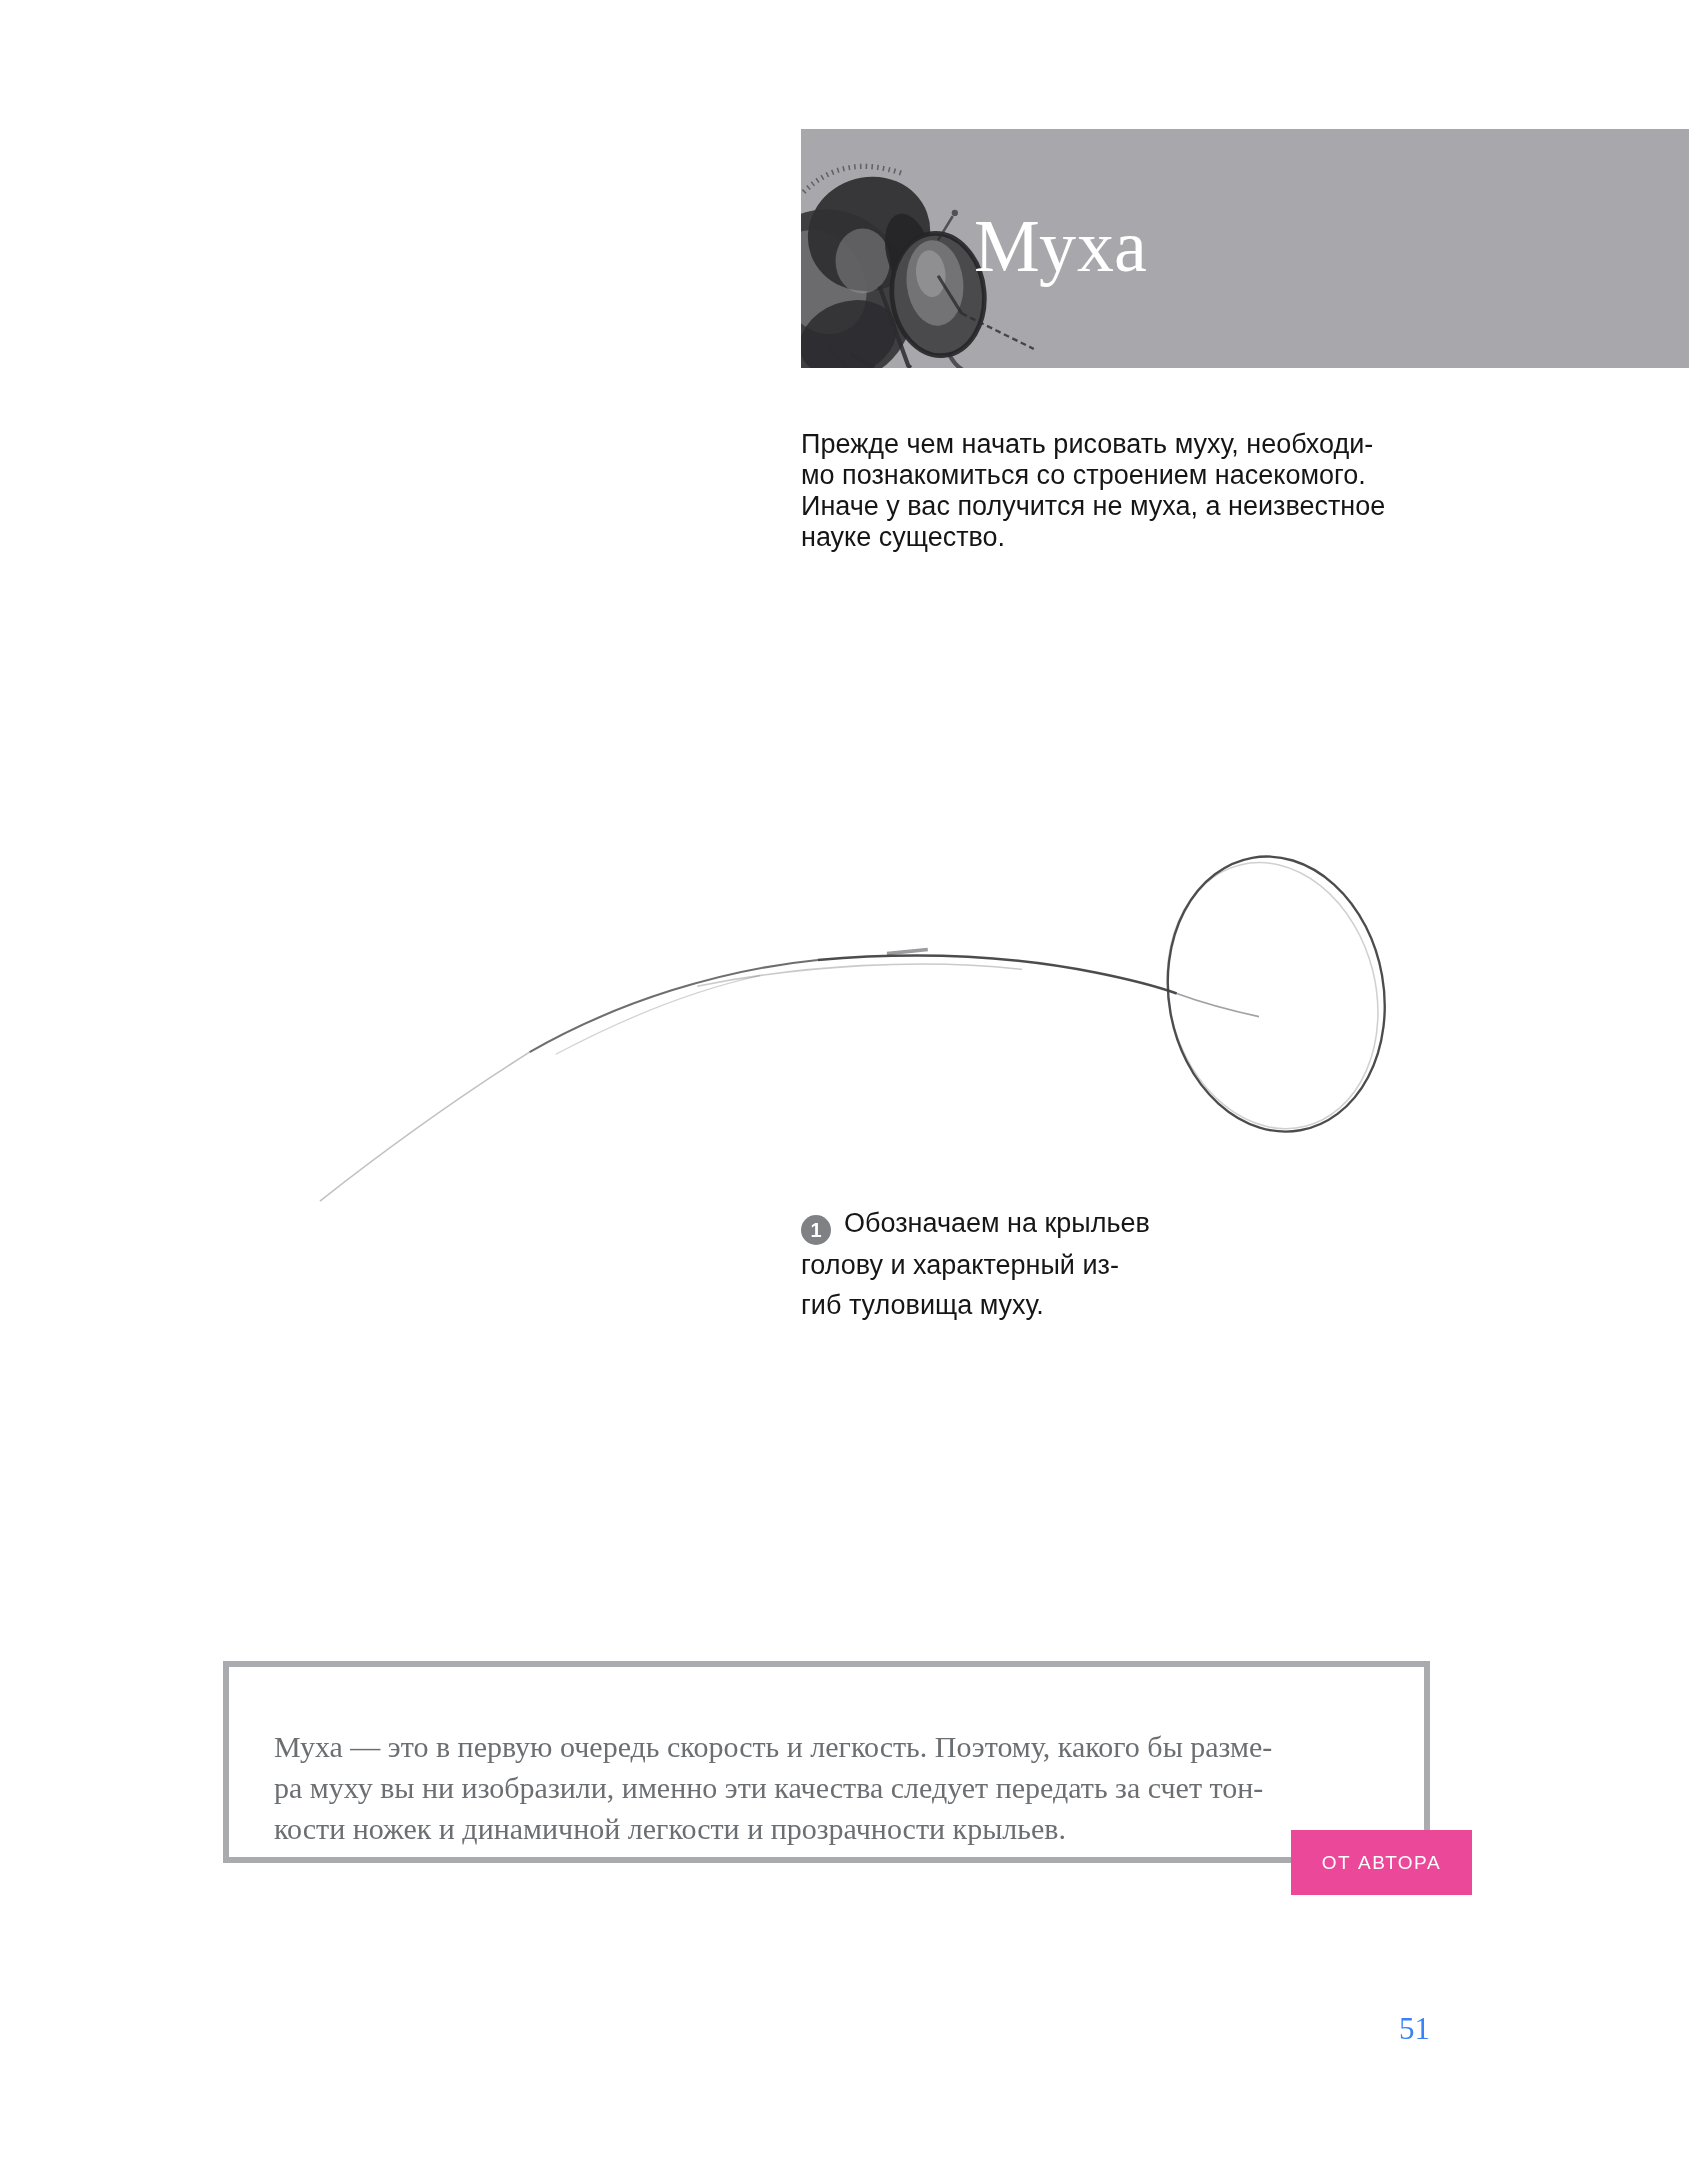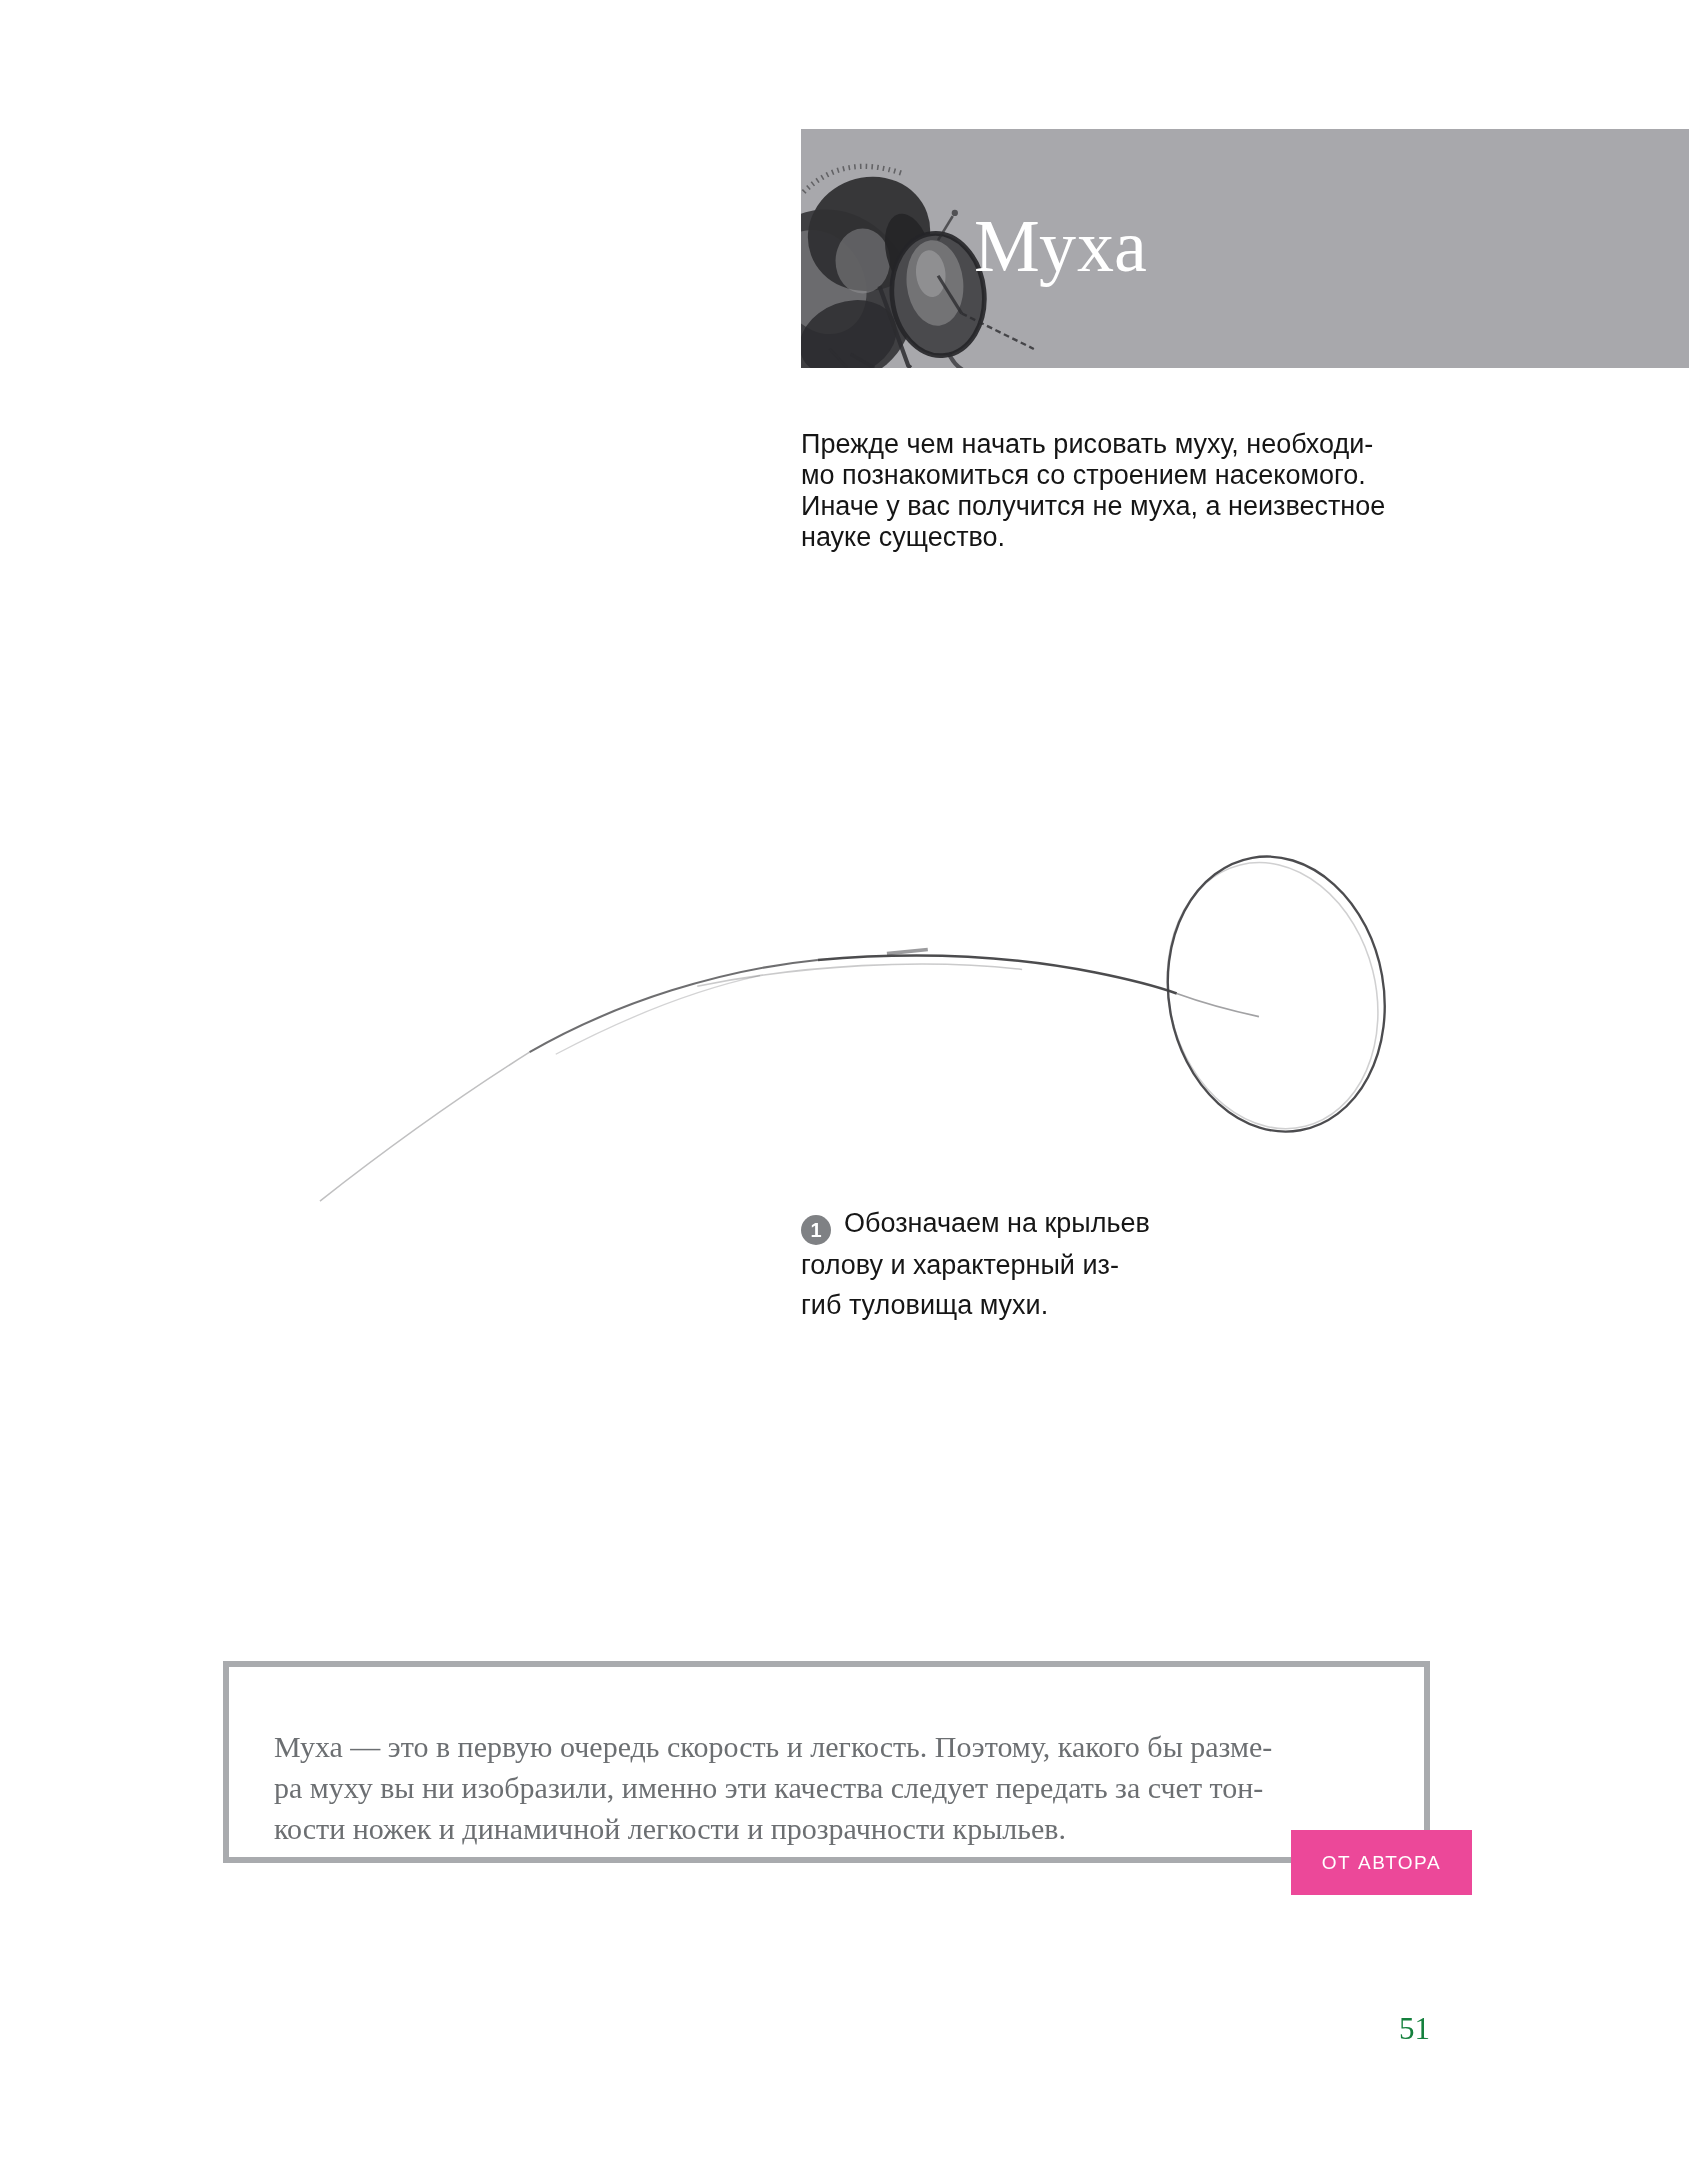--- a/index.html
+++ b/index.html
@@ -93,21 +93,21 @@
     text-align: center;
   }
 
   
   .page-number {
     left: 1378px; top: 2011px;
     width: 73px;
     text-align: center;
     font-family: "Liberation Serif", serif;
     font-size: 31px; line-height: 35px;
-    color: #15803d;
+    color: #3b82f6;
   }
 </style>
 </head>
 <body>
 
 <div class="abs banner">
   <svg class="fly-svg" width="293" height="239" viewBox="0 0 560 456" aria-hidden="true">
 
     <ellipse cx="60" cy="318" rx="152" ry="168" transform="rotate(-28 60 318)" fill="#39393c" opacity="0.95"></ellipse>
     <ellipse cx="38" cy="292" rx="82" ry="104" transform="rotate(-28 38 292)" fill="#97979a" opacity="0.5"></ellipse>
@@ -159,21 +159,21 @@
   <path d="M 1692 1820 L 1770 1812" stroke="#3a3a3d" stroke-width="7" opacity="0.5" fill="none"></path>
 
   <ellipse cx="2435" cy="1897" rx="205" ry="264" transform="rotate(-10 2435 1897)" fill="none" stroke="#39393c" stroke-width="4.5" opacity="0.9"></ellipse>
 
   <ellipse cx="2428" cy="1900" rx="197" ry="257" transform="rotate(-14 2428 1900)" fill="none" stroke="#55555a" stroke-width="3" opacity="0.28"></ellipse>
 </svg>
 
 <div class="abs caption">
   <span class="step-badge">1</span><span>Обозначаем на крыльев</span>
   <div class="caption-rest">голову и характерный из-
-гиб туловища мухи.</div>
+гиб туловища муху.</div>
 </div>
 
 <div class="abs note-box">
   <div class="note-text">Муха — это в первую очередь скорость и легкость. Поэтому, какого бы разме-
 ра муху вы ни изобразили, именно эти качества следует передать за счет тон-
 кости ножек и динамичной легкости и прозрачности крыльев.</div>
 </div>
 <div class="abs note-label">ОТ АВТОРА</div>
 
 <div class="abs page-number">51</div>

